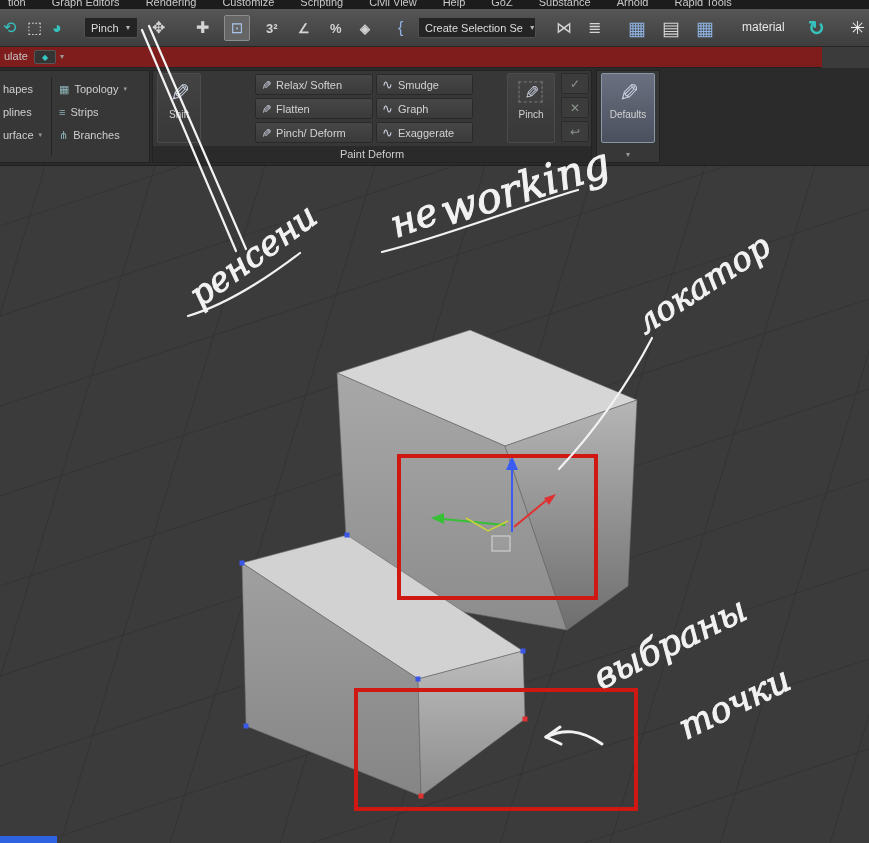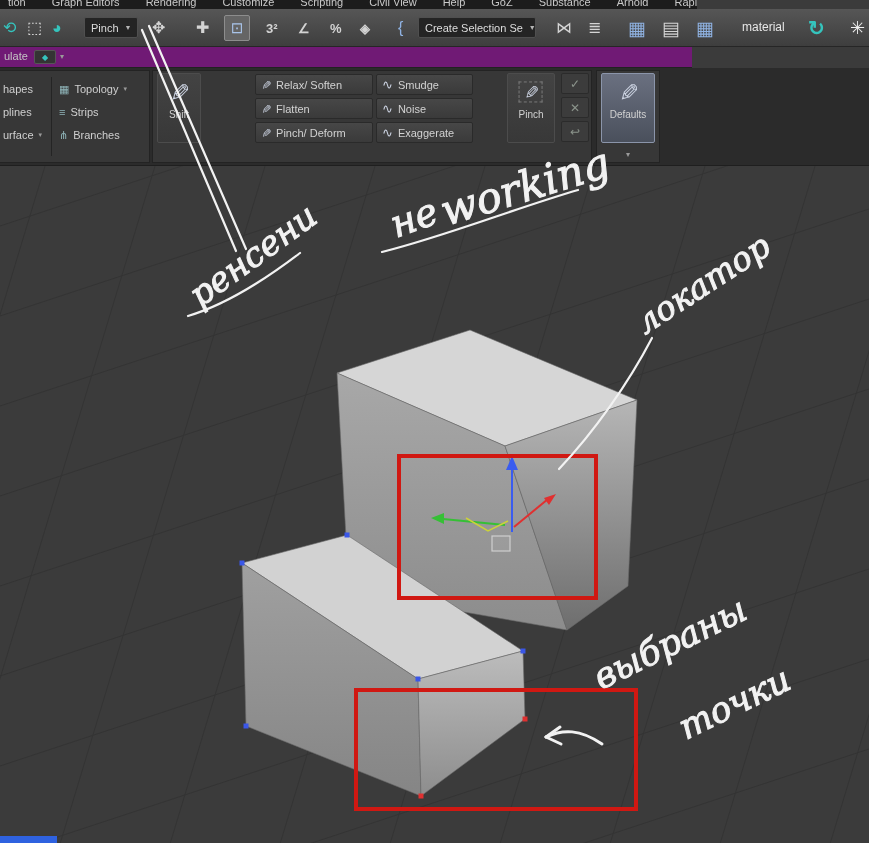--- a/index.html
+++ b/index.html
@@ -4,39 +4,39 @@
 <style>
   * { box-sizing: border-box; }
   html,body { margin:0; padding:0; }
   body {
     width:869px; height:843px; position:relative; overflow:hidden;
     background:#3b3b3b; font-family:"Liberation Sans", sans-serif;
     -webkit-font-smoothing:antialiased;
   }
 
   
-  .menu-bar { position:absolute; top:0; left:0; width:697px; height:9px; background:#1c1c1c; overflow:hidden; z-index:5; }
+  .menu-bar { position:absolute; top:0; left:0; width:869px; height:9px; background:#1c1c1c; overflow:hidden; z-index:5; }
   .menu-bar .inner { display:flex; gap:26px; padding-left:8px; color:#c9c9c9; font-size:11px; white-space:nowrap; transform:translateY(-4px); }
 
   
   .toolbar { position:absolute; top:9px; left:0; width:869px; height:38px;
     background:linear-gradient(#565656,#3e3e3e); border-bottom:1px solid #262626; z-index:5; }
   .ticon { position:absolute; top:50%; transform:translateY(-50%); color:#d4d4d4; font-size:16px; line-height:1; cursor:default; }
   .ticon.teal { color:#35c4bd; }
   .ticon.blue { color:#8fb2e2; }
   .ticon.small { font-size:13px;font-weight:bold; }
   .toggle-pressed { position:absolute; top:6px; width:26px; height:26px; background:#656565; border:1px solid #8d8d8d; border-radius:2px;
     display:flex; align-items:center; justify-content:center; color:#a9c4ea; font-size:15px; }
   .dd { position:absolute; top:8px; height:21px; background:#242424; border:1px solid #4f4f4f; border-radius:2px;
     color:#dddddd; font-size:11px; display:flex; align-items:center; padding:0 6px; gap:6px; white-space:nowrap; overflow:hidden; }
   .dd .caret { color:#b5b5b5; font-size:7px; margin-left:auto; }
   .material-label { position:absolute; top:11px; color:#e6e6e6; font-size:12px; }
 
   
-  .subbar { position:absolute; top:47px; left:0; width:692px; height:21px; background:#701a75; border-bottom:1px solid #222; z-index:5;padding-left:24px; }
+  .subbar { position:absolute; top:47px; left:0; width:822px; height:21px; background:#7f1d1d; border-bottom:1px solid #222; z-index:5;padding-left:24px; }
   .subbar .tab-partial { position:absolute; left:4px; top:3px; color:#c4c4c4; font-size:11px; }
   .subbar .mini-icon { position:absolute; left:34px; top:3px; width:22px; height:14px; background:#343434; border:1px solid #565656; border-radius:2px;
     display:flex; align-items:center; justify-content:center; color:#35c4bd; font-size:8px; }
   .subbar .mini-caret { position:absolute; left:60px; top:5px; color:#9a9a9a; font-size:8px; }
 
   
   .ribbon { position:absolute; top:68px; left:0; width:869px; height:97px; background:#2b2b2b; z-index:5; }
   .panel { position:absolute; top:2px; height:93px; background:#373737; border:1px solid #232323; }
   .rrow { position:absolute; height:20px; display:flex; align-items:center; gap:5px; color:#cfcfcf; font-size:11px; white-space:nowrap; }
   .rrow .ric { color:#8fb4b8; font-size:11px; }
@@ -183,21 +183,21 @@
       <div class="gridbtn">
         <span class="gwave">∿</span>
         <span>Smudge</span>
       </div>
       <div class="gridbtn">
         <span class="gicon">✎</span>
         <span>Flatten</span>
       </div>
       <div class="gridbtn">
         <span class="gwave">∿</span>
-        <span>Noise</span>
+        <span>Graph</span>
       </div>
       <div class="gridbtn">
         <span class="gicon">✎</span>
         <span>Pinch/ Deform</span>
       </div>
       <div class="gridbtn">
         <span class="gwave">∿</span>
         <span>Exaggerate</span>
       </div>
     </div>
@@ -210,20 +210,23 @@
     <div class="smallbtn" style="left:408px;top:2px">
         <span>✓</span>
       </div>
     <div class="smallbtn" style="left:408px;top:26px">
         <span>✕</span>
       </div>
     <div class="smallbtn" style="left:408px;top:50px">
         <span>↩</span>
       </div>
 
+    <div class="panel-title">
+      <span>Paint Deform</span>
+    </div>
   </div>
 
   <div class="panel" style="left:596px;width:64px">
     <div class="bigbtn selected" style="left:4px;top:2px;width:54px;height:70px">
       <span class="bicon">✎</span>
       <span class="blabel">Defaults</span>
     </div>
     <div class="panel-title" style="background:transparent">
       <span style="color:#9a9a9a;font-size:8px">▾</span>
     </div>

